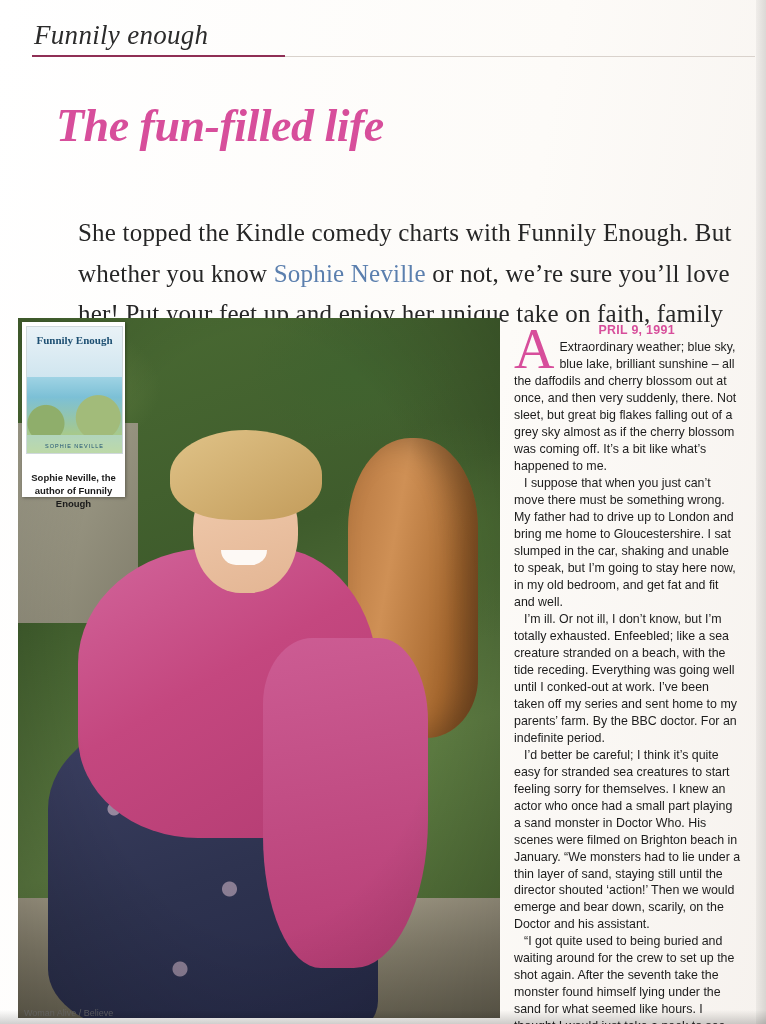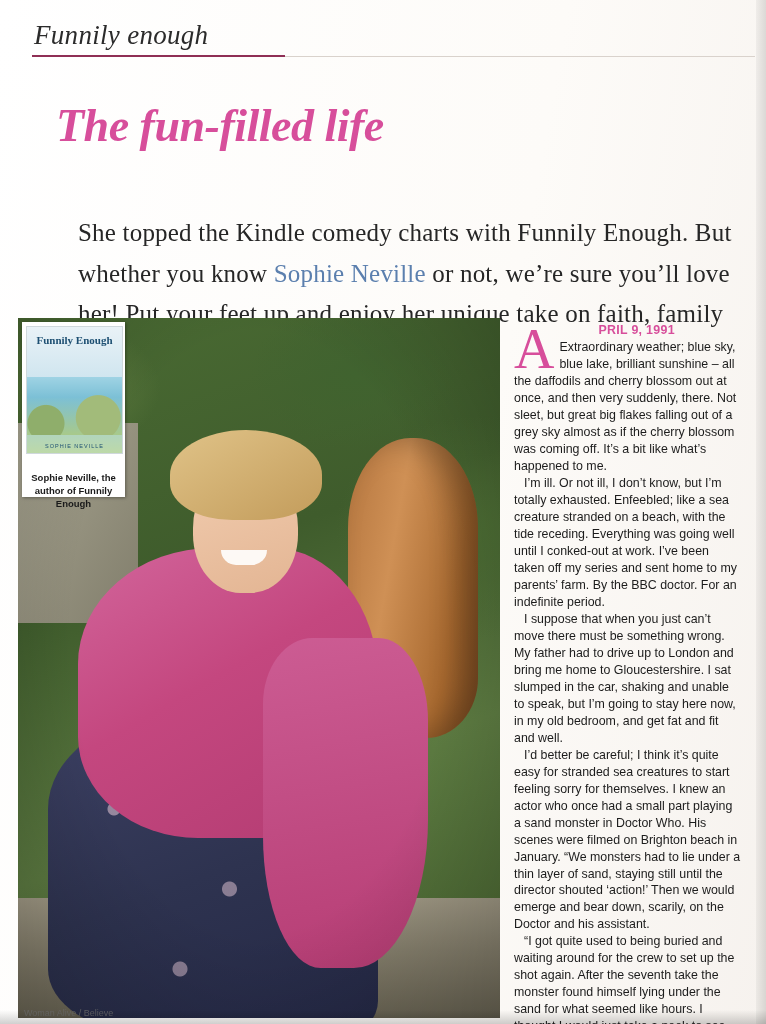--- a/index.html
+++ b/index.html
@@ -358,22 +358,22 @@
     <div class="book-cover">
       <div class="book-title">Funnily Enough</div>
       <div class="book-scene"></div>
       <div class="book-author">SOPHIE NEVILLE</div>
     </div>
     <div class="book-caption">Sophie Neville, the author of Funnily Enough</div>
   </div>
 
   <div class="column">
     <p><span class="dropcap">A</span><span class="date-lead">PRIL 9, 1991</span> <span>Extraordinary weather; blue sky, blue lake, brilliant sunshine – all the daffodils and cherry blossom out at once, and then very suddenly, there. Not sleet, but great big flakes falling out of a grey sky almost as if the cherry blossom was coming off. It’s a bit like what’s happened to me.</span></p>
+    <p>I suppose that when you just can’t move there must be something wrong. My father had to drive up to London and bring me home to Gloucestershire. I sat slumped in the car, shaking and unable to speak, but I’m going to stay here now, in my old bedroom, and get fat and fit and well.</p>
     <p>I’m ill. Or not ill, I don’t know, but I’m totally exhausted. Enfeebled; like a sea creature stranded on a beach, with the tide receding. Everything was going well until I conked-out at work. I’ve been taken off my series and sent home to my parents’ farm. By the BBC doctor. For an indefinite period.</p>
-    <p>I suppose that when you just can’t move there must be something wrong. My father had to drive up to London and bring me home to Gloucestershire. I sat slumped in the car, shaking and unable to speak, but I’m going to stay here now, in my old bedroom, and get fat and fit and well.</p>
     <p>I’d better be careful; I think it’s quite easy for stranded sea creatures to start feeling sorry for themselves. I knew an actor who once had a small part playing a sand monster in Doctor Who. His scenes were filmed on Brighton beach in January. “We monsters had to lie under a thin layer of sand, staying still until the director shouted ‘action!’ Then we would emerge and bear down, scarily, on the Doctor and his assistant.</p>
     <p>“I got quite used to being buried and waiting around for the crew to set up the shot again. After the seventh take the monster found himself lying under the sand for what seemed like hours. I thought I would just take a peek to see what was happening. The entire beach was deserted. It had started to drizzle.</p>
   </div>
 
   <div class="footer">Woman Alive / Believe</div>
   <div class="page-edge"></div>
   <div class="bottom-shadow"></div>
 </div>
 
 </body></html>

